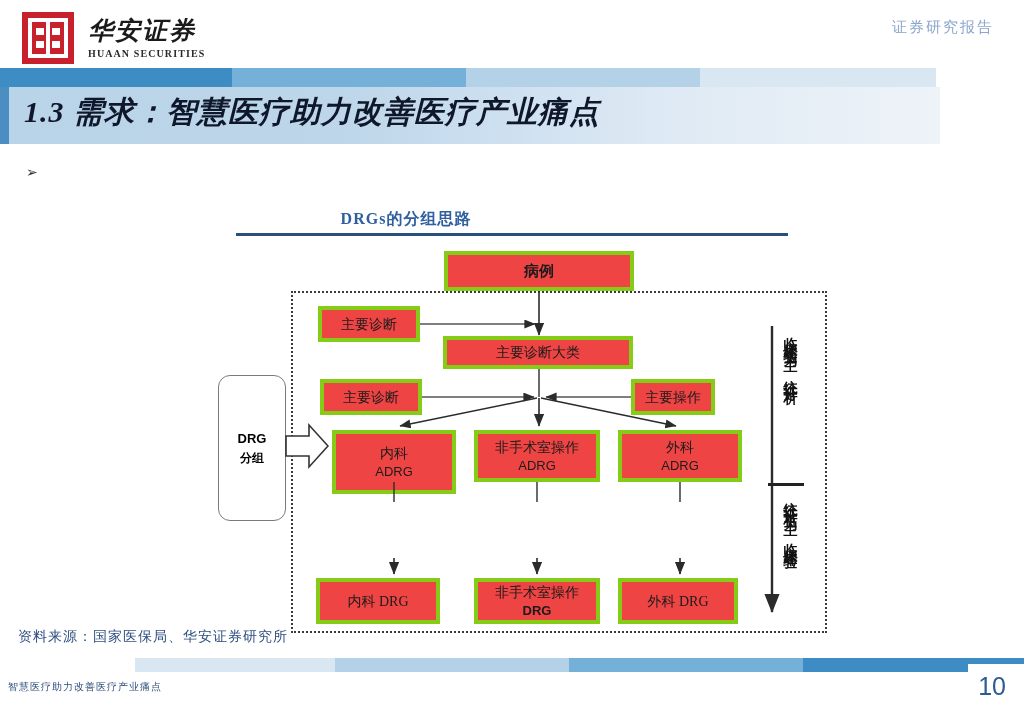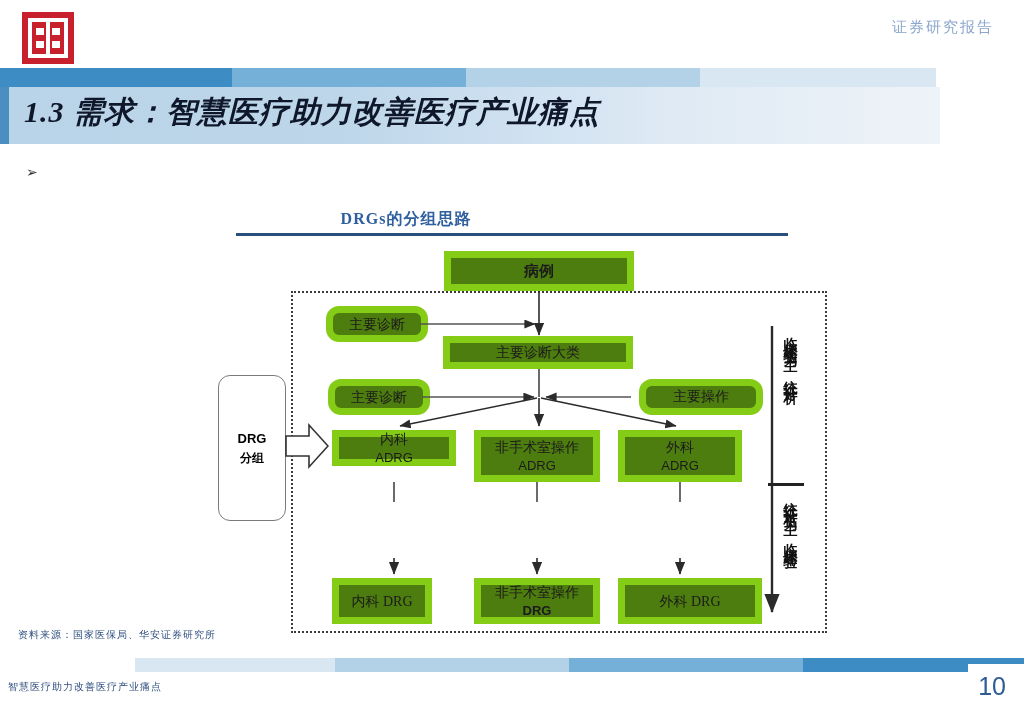--- a/index.html
+++ b/index.html
@@ -41,25 +41,25 @@
   
   .fig-title{position:absolute;left:0;top:209px;width:812px;text-align:center;
     font-size:16px;color:#2f5f9e;font-weight:bold;font-family:"Liberation Serif",serif;letter-spacing:1px;}
   .fig-rule{position:absolute;left:236px;top:233px;width:552px;height:3px;background:#2b4f7d;}
 
   
   .diagram{position:absolute;left:0;top:240px;width:1024px;height:400px;}
   .dotted-region{position:absolute;left:291px;top:51px;width:536px;height:342px;
     border:2px dotted #3a3a3a;box-sizing:border-box;}
 
-  .node{position:absolute;box-sizing:border-box;background:#4d7c0f;
-    border:7px solid #84cc16;display:flex;flex-direction:column;
+  .node{position:absolute;box-sizing:border-box;background:#ef4444;
+    border:4px solid #84cc16;display:flex;flex-direction:column;
     align-items:center;justify-content:center;text-align:center;
     font-family:"Liberation Serif",serif;color:#1b1b1b;}
-  .node.rounded{border-radius:13px;margin-left:8px;}
+  .node.rounded{border-radius:0;}
   .node .l1{font-size:14px;line-height:19px;}
   .node .l2{font-size:13px;line-height:18px;font-family:"Liberation Sans",sans-serif;}
   .node.bold .l1{font-weight:bold;font-size:15px;}
   .node .wrap{font-size:14px;line-height:21px;padding:0 10px;}
 
   .drg-node{position:absolute;box-sizing:border-box;background:#fff;border:1px solid #7a7a7a;
     border-radius:12px;display:flex;flex-direction:column;align-items:center;justify-content:center;}
   .drg-node .d1{font-size:13px;font-weight:bold;font-family:"Liberation Sans",sans-serif;line-height:19px;}
   .drg-node .d2{font-size:12px;font-weight:bold;font-family:"Liberation Serif",serif;line-height:20px;}
 
@@ -68,21 +68,21 @@
   
   .vtext{position:absolute;writing-mode:vertical-rl;text-orientation:upright;
     font-family:"Liberation Serif",serif;font-weight:bold;font-size:14px;color:#111;
     letter-spacing:4px;line-height:20px;}
   .vrule{position:absolute;background:#222;}
 
   
   .blockarrow{position:absolute;}
 
   
-  .source{position:absolute;left:18px;top:628px;font-size:10px;color:#2f4f7f;
+  .source{position:absolute;left:18px;top:628px;font-size:14px;color:#2f4f7f;
     font-family:"Liberation Serif",serif;letter-spacing:1px;}
 
   
   .footbar{position:absolute;left:0;top:658px;width:1024px;height:14px;display:flex;}
   .footbar span{display:block;height:100%;}
   .foot-note{position:absolute;left:8px;top:680px;font-size:10px;color:#2f4f7f;
     font-family:"Liberation Serif",serif;letter-spacing:1px;}
   .foot-brand{position:absolute;right:68px;top:675px;font-size:17px;color:#20436f;font-weight:bold;
     font-family:"Liberation Serif",serif;font-style:italic;letter-spacing:2px;}
   .page-no{position:absolute;right:18px;top:672px;font-size:25px;color:#2d5b93;
@@ -99,20 +99,24 @@
       <div class="lm" style="left:6px;top:6px;width:40px;height:4px;"></div>
       <div class="lm" style="left:6px;top:42px;width:40px;height:4px;"></div>
       <div class="lm" style="left:6px;top:6px;width:4px;height:40px;"></div>
       <div class="lm" style="left:42px;top:6px;width:4px;height:40px;"></div>
       <div class="lm" style="left:24px;top:10px;width:4px;height:32px;"></div>
       <div class="lm" style="left:14px;top:16px;width:8px;height:7px;"></div>
       <div class="lm" style="left:30px;top:16px;width:8px;height:7px;"></div>
       <div class="lm" style="left:14px;top:29px;width:8px;height:7px;"></div>
       <div class="lm" style="left:30px;top:29px;width:8px;height:7px;"></div>
     </div>
+    <div class="logo-txt">
+      <div class="logo-cn">华安证券</div>
+      <div class="logo-en">HUAAN SECURITIES</div>
+    </div>
   </div>
 
   <div class="report-tag">证券研究报告</div>
 
   <div class="topbar">
     <span style="width:232px;background:#3d8cc4;"></span>
     <span style="width:234px;background:#74b0d8;"></span>
     <span style="width:234px;background:#b3d2e8;"></span>
     <span style="width:236px;background:#d9e7f2;"></span>
     <span style="width:88px;background:#ffffff;"></span>
@@ -142,46 +146,46 @@
     </div>
 
     <div class="node" style="left:443px;top:96px;width:190px;height:33px;">
       <div class="l1">主要诊断大类</div>
     </div>
 
     <div class="node rounded" style="left:320px;top:139px;width:102px;height:36px;">
       <div class="l1">主要诊断</div>
     </div>
 
-    <div class="node rounded" style="left:631px;top:139px;width:124px;height:36px;font-family:Liberation Mono, monospace;">
+    <div class="node rounded" style="left:631px;top:139px;width:84px;height:36px;">
       <div class="l1">主要操作</div>
     </div>
 
-    <div class="node" style="left:332px;top:190px;width:124px;height:36px;">
+    <div class="node" style="left:332px;top:190px;width:124px;height:64px;">
       <div class="l1">内科</div>
       <div class="l2">ADRG</div>
     </div>
     <div class="node" style="left:474px;top:190px;width:126px;height:52px;">
       <div class="l1">非手术室操作</div>
       <div class="l2">ADRG</div>
     </div>
     <div class="node" style="left:618px;top:190px;width:124px;height:52px;">
       <div class="l1">外科</div>
       <div class="l2">ADRG</div>
     </div>
 
 
-    <div class="node" style="left:332px;top:338px;width:100px;height:46px;">
+    <div class="node" style="left:316px;top:338px;width:124px;height:46px;">
       <div class="l1">内科 DRG</div>
     </div>
     <div class="node" style="left:474px;top:338px;width:126px;height:46px;">
       <div class="l1">非手术室操作</div>
       <div class="l2" style="font-weight:bold;">DRG</div>
     </div>
-    <div class="node" style="left:618px;top:338px;width:144px;height:46px;">
+    <div class="node" style="left:618px;top:338px;width:120px;height:46px;">
       <div class="l1">外科 DRG</div>
     </div>
 
     <div class="drg-node" style="left:218px;top:135px;width:68px;height:146px;">
       <div class="d1">DRG</div>
       <div class="d2">分组</div>
     </div>
 
     <svg class="blockarrow" style="left:285px;top:182px;" width="44" height="48" viewBox="0 0 44 48">
       <polygon points="1,14 24,14 24,3 43,24 24,45 24,34 1,34" fill="#ffffff" stroke="#333333" stroke-width="1.6"></polygon>

